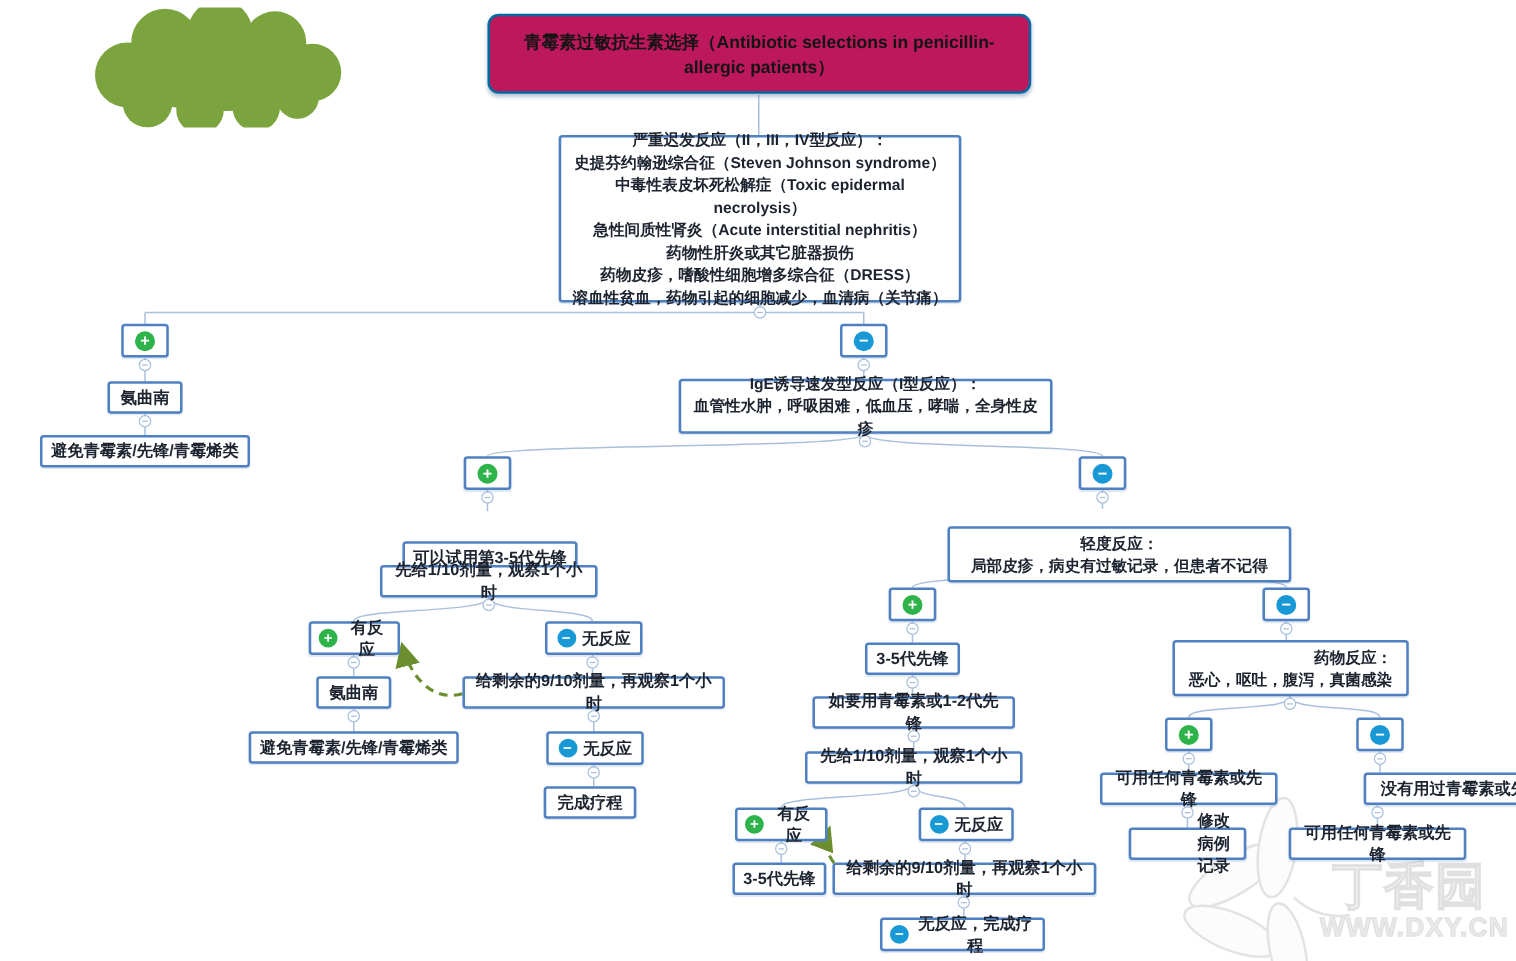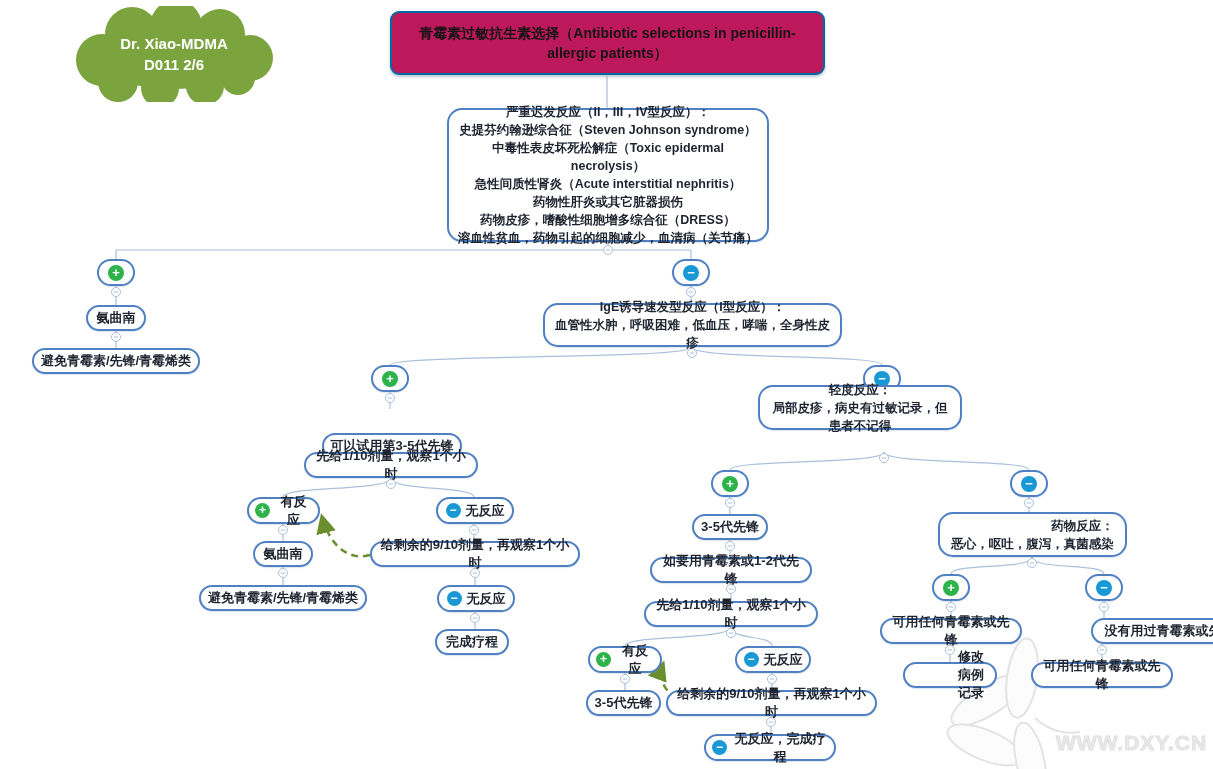--- a/index.html
+++ b/index.html
@@ -3,21 +3,21 @@
 <meta charset="utf-8">
 <style>
   html,body{margin:0;padding:0;background:#ffffff;}
   #stage{
     position:relative;width:1213px;height:769px;overflow:hidden;background:#fff;
     font-family:"Liberation Sans","DejaVu Sans",sans-serif;
   }
   #wires{position:absolute;left:0;top:0;width:1213px;height:769px;}
   .node{
     position:absolute;box-sizing:border-box;background:#fff;
-    border:2px solid #4f80c2;border-radius:15px;
+    border:2px solid #4f80c2;border-radius:3px;
     display:flex;align-items:center;justify-content:center;
     font-size:13px;font-weight:bold;color:#1d2430;text-align:center;
     padding:2px 6px;box-shadow:0 1px 1px rgba(120,150,190,.25);
   }
   .node.ml{white-space:pre-line;font-size:12.5px;line-height:18px;padding:3px 8px;}
   .icon{
     display:inline-block;width:16px;height:16px;border-radius:50%;
     color:#fff;font-size:13px;line-height:15px;font-weight:bold;text-align:center;
     flex:0 0 auto;
   }
@@ -208,40 +208,37 @@
           <circle cx="608" cy="250" r="4.5" fill="#fff" stroke="#a9c0dc" stroke-width="1"></circle>
           <line x1="605.7" y1="250" x2="610.3" y2="250" stroke="#a9c0dc" stroke-width="1"></line>
         </g>
       </g>
     <g id="gen-arrows">
         <path d="M370,555 C345,562 328,540 322,517" fill="none" stroke="#6b8f2e" stroke-width="2.5" stroke-dasharray="7 5" marker-end="url(#arrowhead)"></path>
         <path d="M700,700 C675,707 655,685 663,664" fill="none" stroke="#6b8f2e" stroke-width="2.5" stroke-dasharray="7 5" marker-end="url(#arrowhead)"></path>
       </g>
   </svg>
 
+  <div class="wm-text" id="wm-name">丁香园</div>
   <div class="wm-text" id="wm-site">WWW.DXY.CN</div>
 
   <svg id="cloud" viewBox="0 0 228 96">
     <g fill="#7ba43f">
       <ellipse cx="114" cy="50" rx="82" ry="33"></ellipse>
       <circle cx="42" cy="54" r="26"></circle>
       <circle cx="72" cy="28" r="27"></circle>
       <circle cx="116" cy="20" r="26"></circle>
       <circle cx="160" cy="28" r="25"></circle>
       <circle cx="190" cy="52" r="23"></circle>
       <circle cx="58" cy="76" r="20"></circle>
       <circle cx="100" cy="82" r="19"></circle>
       <circle cx="145" cy="80" r="19"></circle>
       <circle cx="178" cy="72" r="17"></circle>
     </g>
   </svg>
-  <div id="cloud-text">
-    <span>Dr. Xiao-MDMA</span>
-    <span>D011 2/6</span>
-  </div>
 
   <div class="node" id="root-title" style="left:390px;top:11px;width:435px;height:64px;">
     <span>青霉素过敏抗生素选择（Antibiotic selections in penicillin-allergic patients）</span>
   </div>
 
   <div class="node ml" style="left:447px;top:108px;width:322px;height:134px;">
     <span>严重迟发反应（II，III，IV型反应）：
 史提芬约翰逊综合征（Steven Johnson syndrome）
 中毒性表皮坏死松解症（Toxic epidermal necrolysis）
 急性间质性肾炎（Acute interstitial nephritis）
@@ -301,21 +298,21 @@
     <span class="icon minus">−</span>
     <span>无反应</span>
   </div>
   <div class="node" style="left:435px;top:629px;width:74px;height:26px;">
     <span>完成疗程</span>
   </div>
 
   <div class="node" style="left:863px;top:365px;width:38px;height:27px;">
     <span class="icon minus">−</span>
   </div>
-  <div class="node ml" style="left:758px;top:385px;width:204px;height:45px;">
+  <div class="node ml" style="left:758px;top:421px;width:275px;height:45px;">
     <span>轻度反应：
 局部皮疹，病史有过敏记录，但患者不记得</span>
   </div>
 
   <div class="node" style="left:711px;top:470px;width:38px;height:27px;">
     <span class="icon plus">+</span>
   </div>
   <div class="node" style="left:692px;top:514px;width:76px;height:26px;">
     <span>3-5代先锋</span>
   </div>

